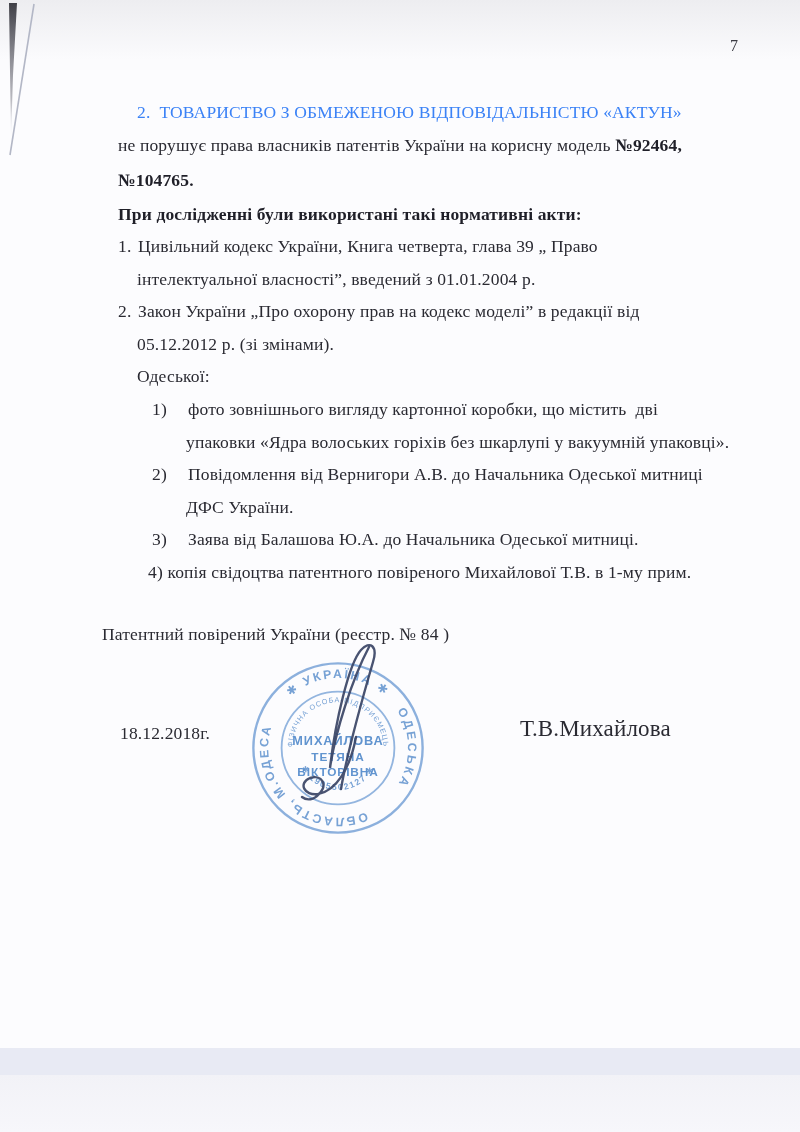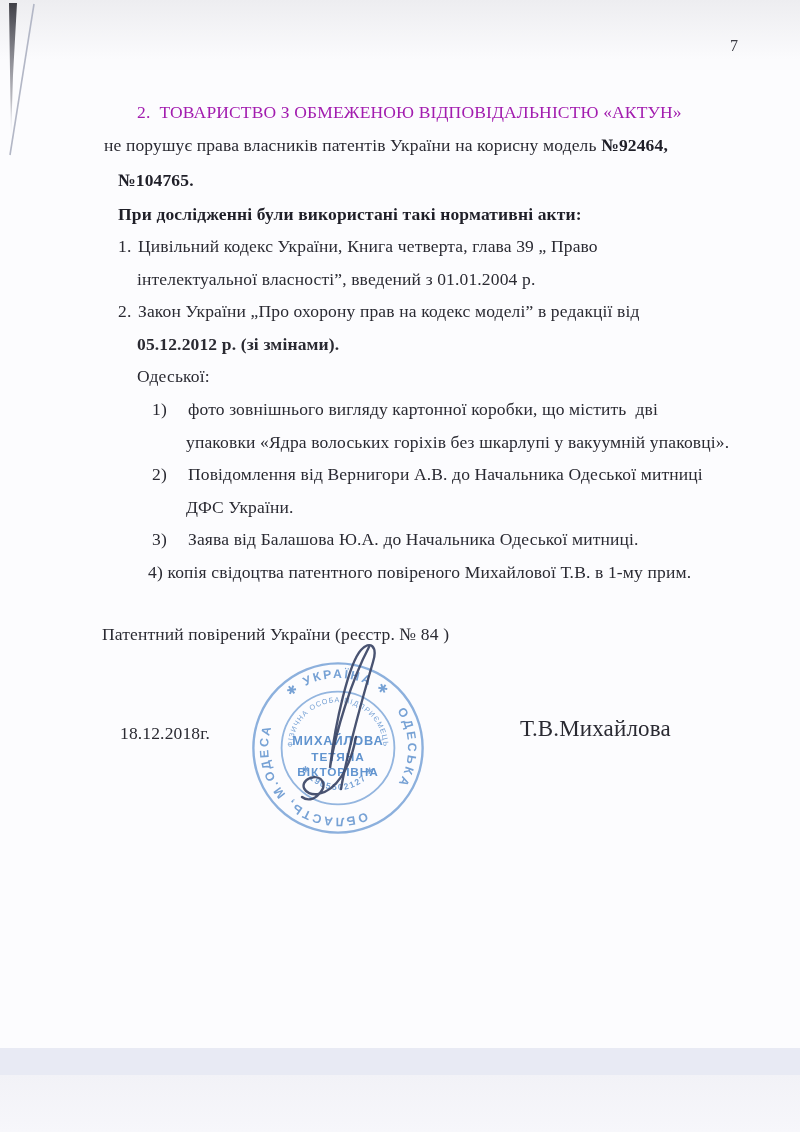--- a/index.html
+++ b/index.html
@@ -45,35 +45,35 @@
       <stop offset="0.7" stop-color="#8a8a94" stop-opacity="0.6"></stop>
       <stop offset="1" stop-color="#b9b9c2" stop-opacity="0"></stop>
     </linearGradient>
   </defs>
   <polygon points="9,3 17,3 13,75 11,140" fill="url(#wedge)"></polygon>
   <line x1="34" y1="4" x2="10" y2="155" stroke="#b3b7c6" stroke-width="1.6"></line>
 </svg>
 
 <div class="pagenum">7</div>
 
-<div class="line b" style="left:137px;top:100px;"><span style="font-weight:normal;color:#a21caf;">2.  ТОВАРИСТВО З ОБМЕЖЕНОЮ ВІДПОВІДАЛЬНІСТЮ «АКТУН»</span></div>
+<div class="line b" style="left:137px;top:100px;"><span style="font-weight:normal;color:#3b82f6;">2.  ТОВАРИСТВО З ОБМЕЖЕНОЮ ВІДПОВІДАЛЬНІСТЮ «АКТУН»</span></div>
 
-<div class="line" style="left:104px;top:133px;"><span>не порушує права власників патентів України на корисну модель </span><span class="b">№92464,</span></div>
+<div class="line" style="left:118px;top:133px;"><span>не порушує права власників патентів України на корисну модель </span><span class="b">№92464,</span></div>
 
 <div class="line" style="left:118px;top:168px;"><span class="b">№104765.</span></div>
 
 <div class="line b" style="left:118px;top:202px;">При дослідженні були використані такі нормативні акти:</div>
 
 <div class="line" style="left:118px;top:234px;">1.</div>
 <div class="line" style="left:138px;top:234px;">Цивільний кодекс України, Книга четверта, глава 39 „ Право</div>
 <div class="line" style="left:137px;top:267px;">інтелектуальної власності”, введений з 01.01.2004 р.</div>
 
 <div class="line" style="left:118px;top:299px;">2.</div>
 <div class="line" style="left:138px;top:299px;">Закон України „Про охорону прав на кодекс моделі” в редакції від</div>
-<div class="line" style="left:137px;top:332px;font-weight:bold;">05.12.2012 р. (зі змінами).</div>
+<div class="line" style="left:137px;top:332px;">05.12.2012 р. (зі змінами).</div>
 
 <div class="line" style="left:137px;top:364px;">Одеської:</div>
 
 <div class="line" style="left:152px;top:397px;">1)</div>
 <div class="line" style="left:188px;top:397px;">фото зовнішнього вигляду картонної коробки, що містить  дві</div>
 <div class="line" style="left:186px;top:430px;">упаковки «Ядра волоських горіхів без шкарлупі у вакуумній упаковці».</div>
 
 <div class="line" style="left:152px;top:462px;">2)</div>
 <div class="line" style="left:188px;top:462px;">Повідомлення від Вернигори А.В. до Начальника Одеської митниці</div>
 <div class="line" style="left:186px;top:495px;">ДФС України.</div>

